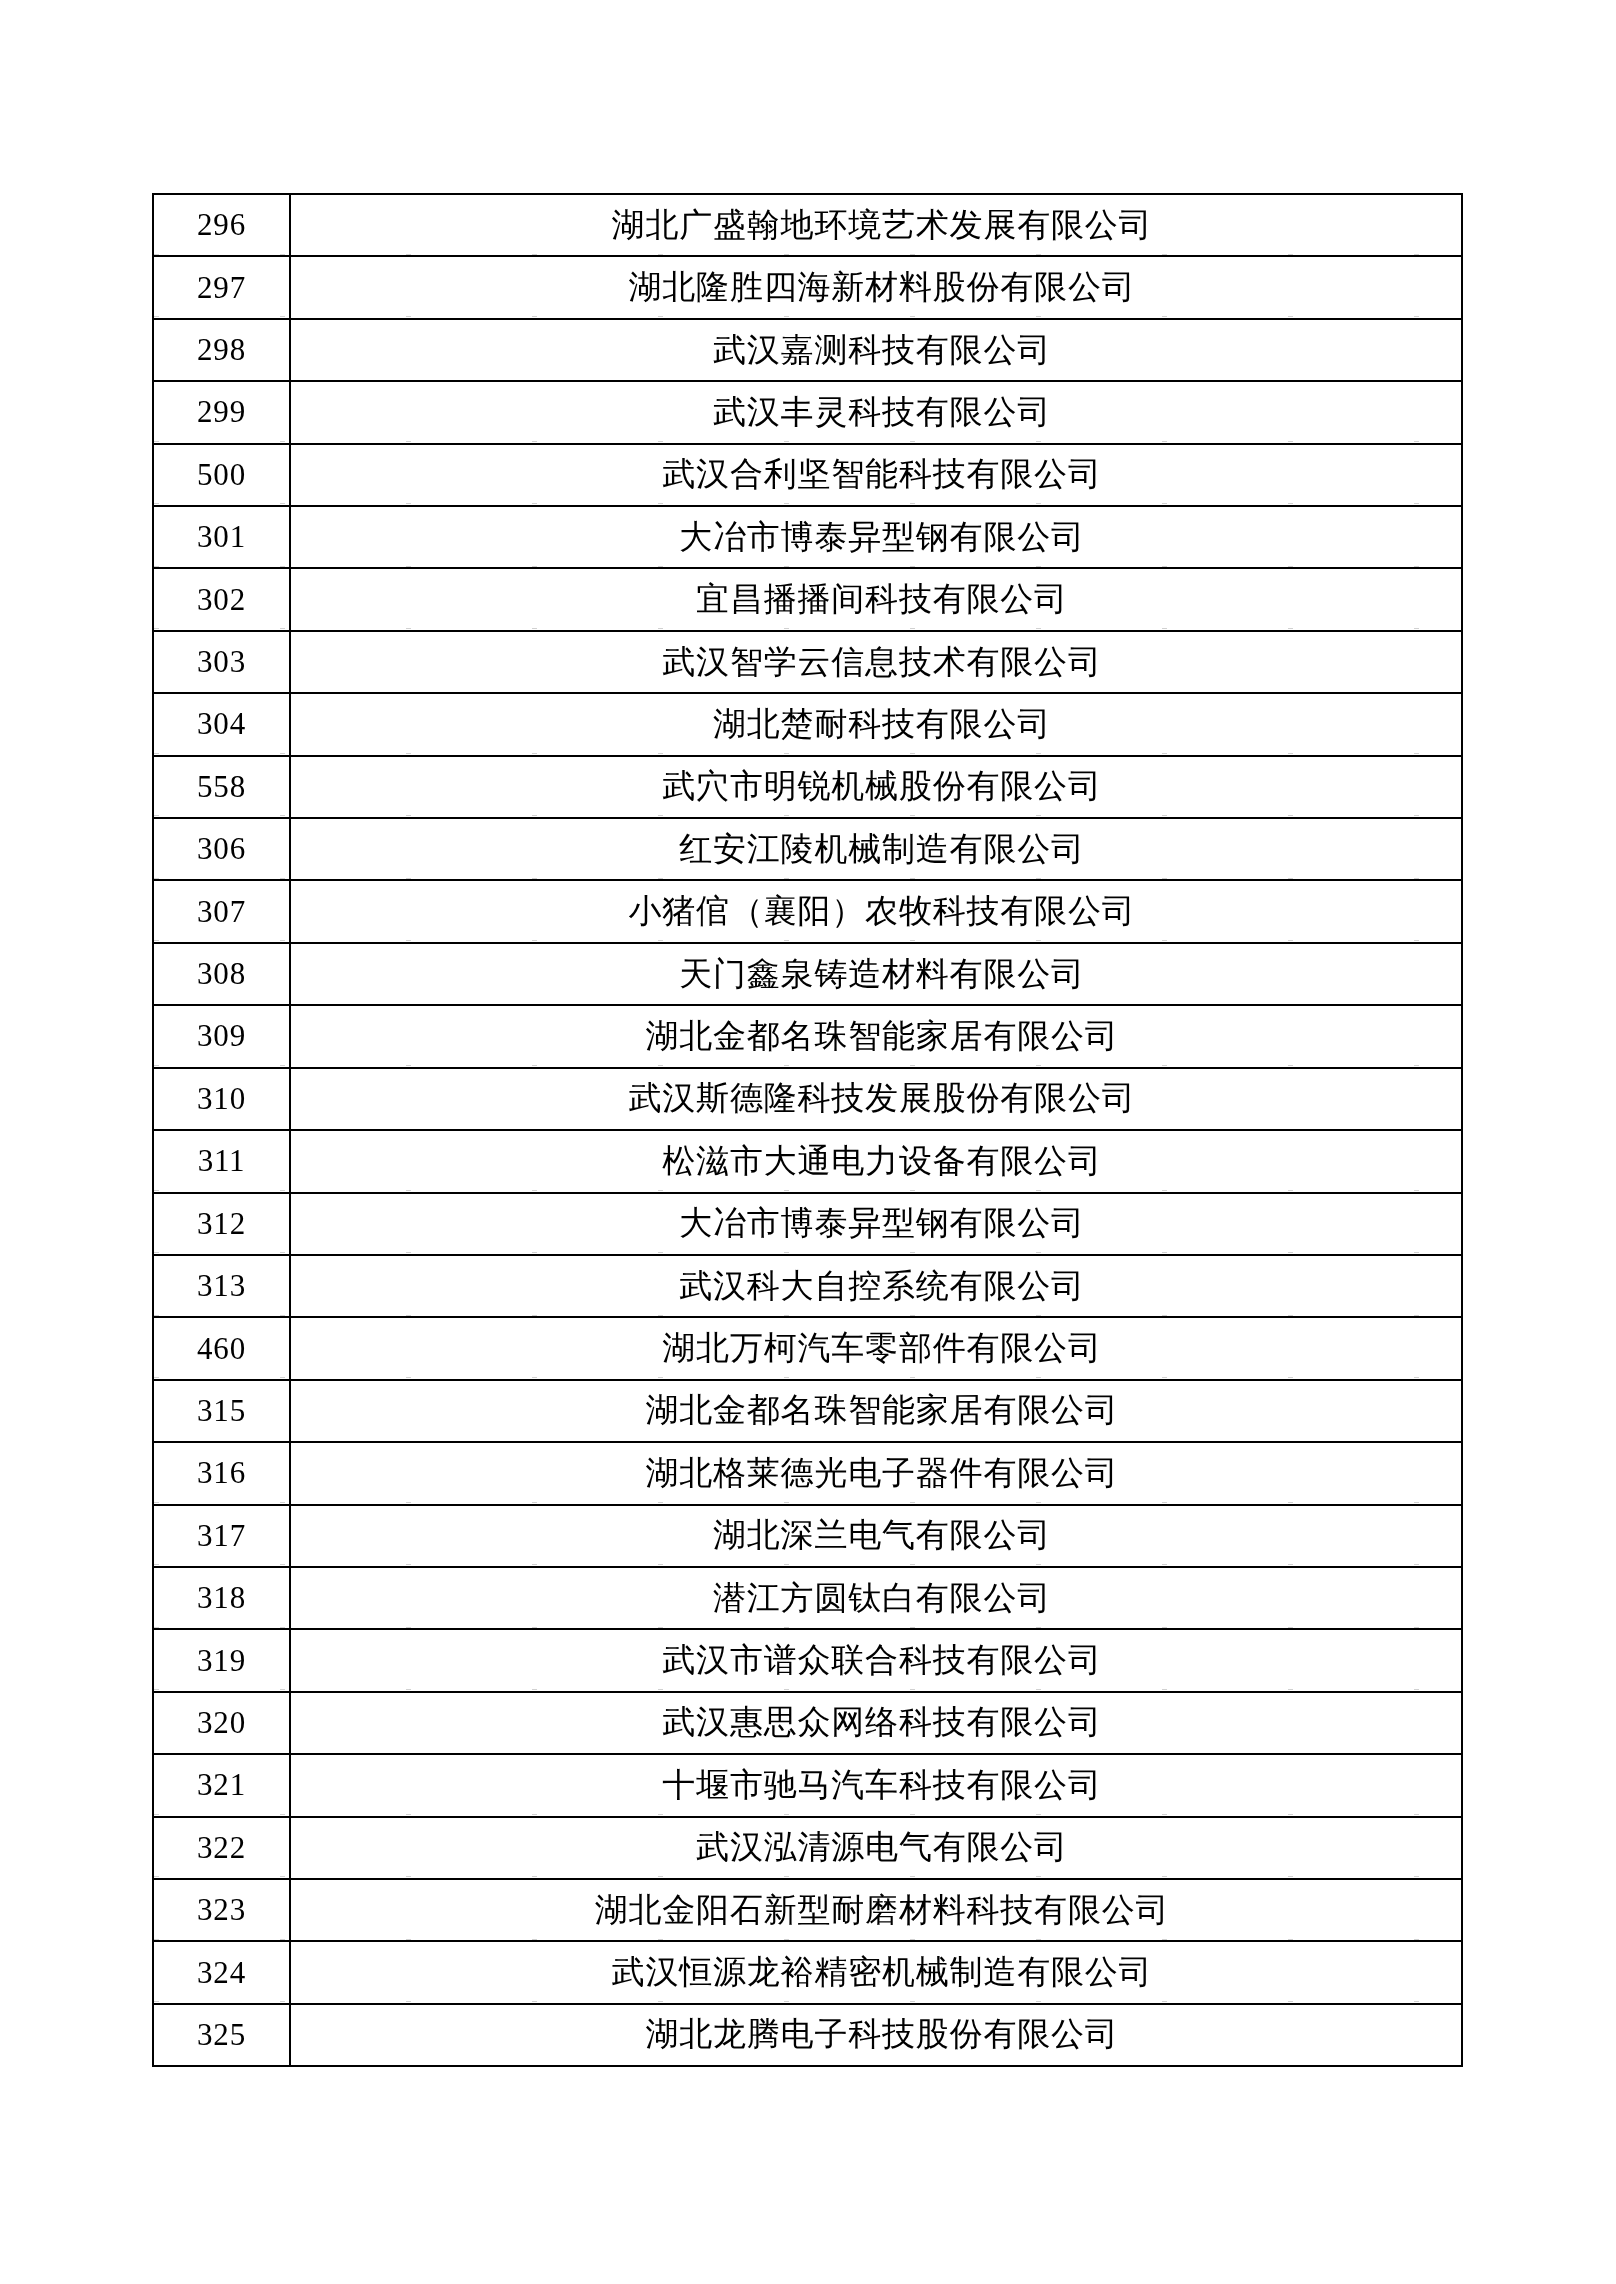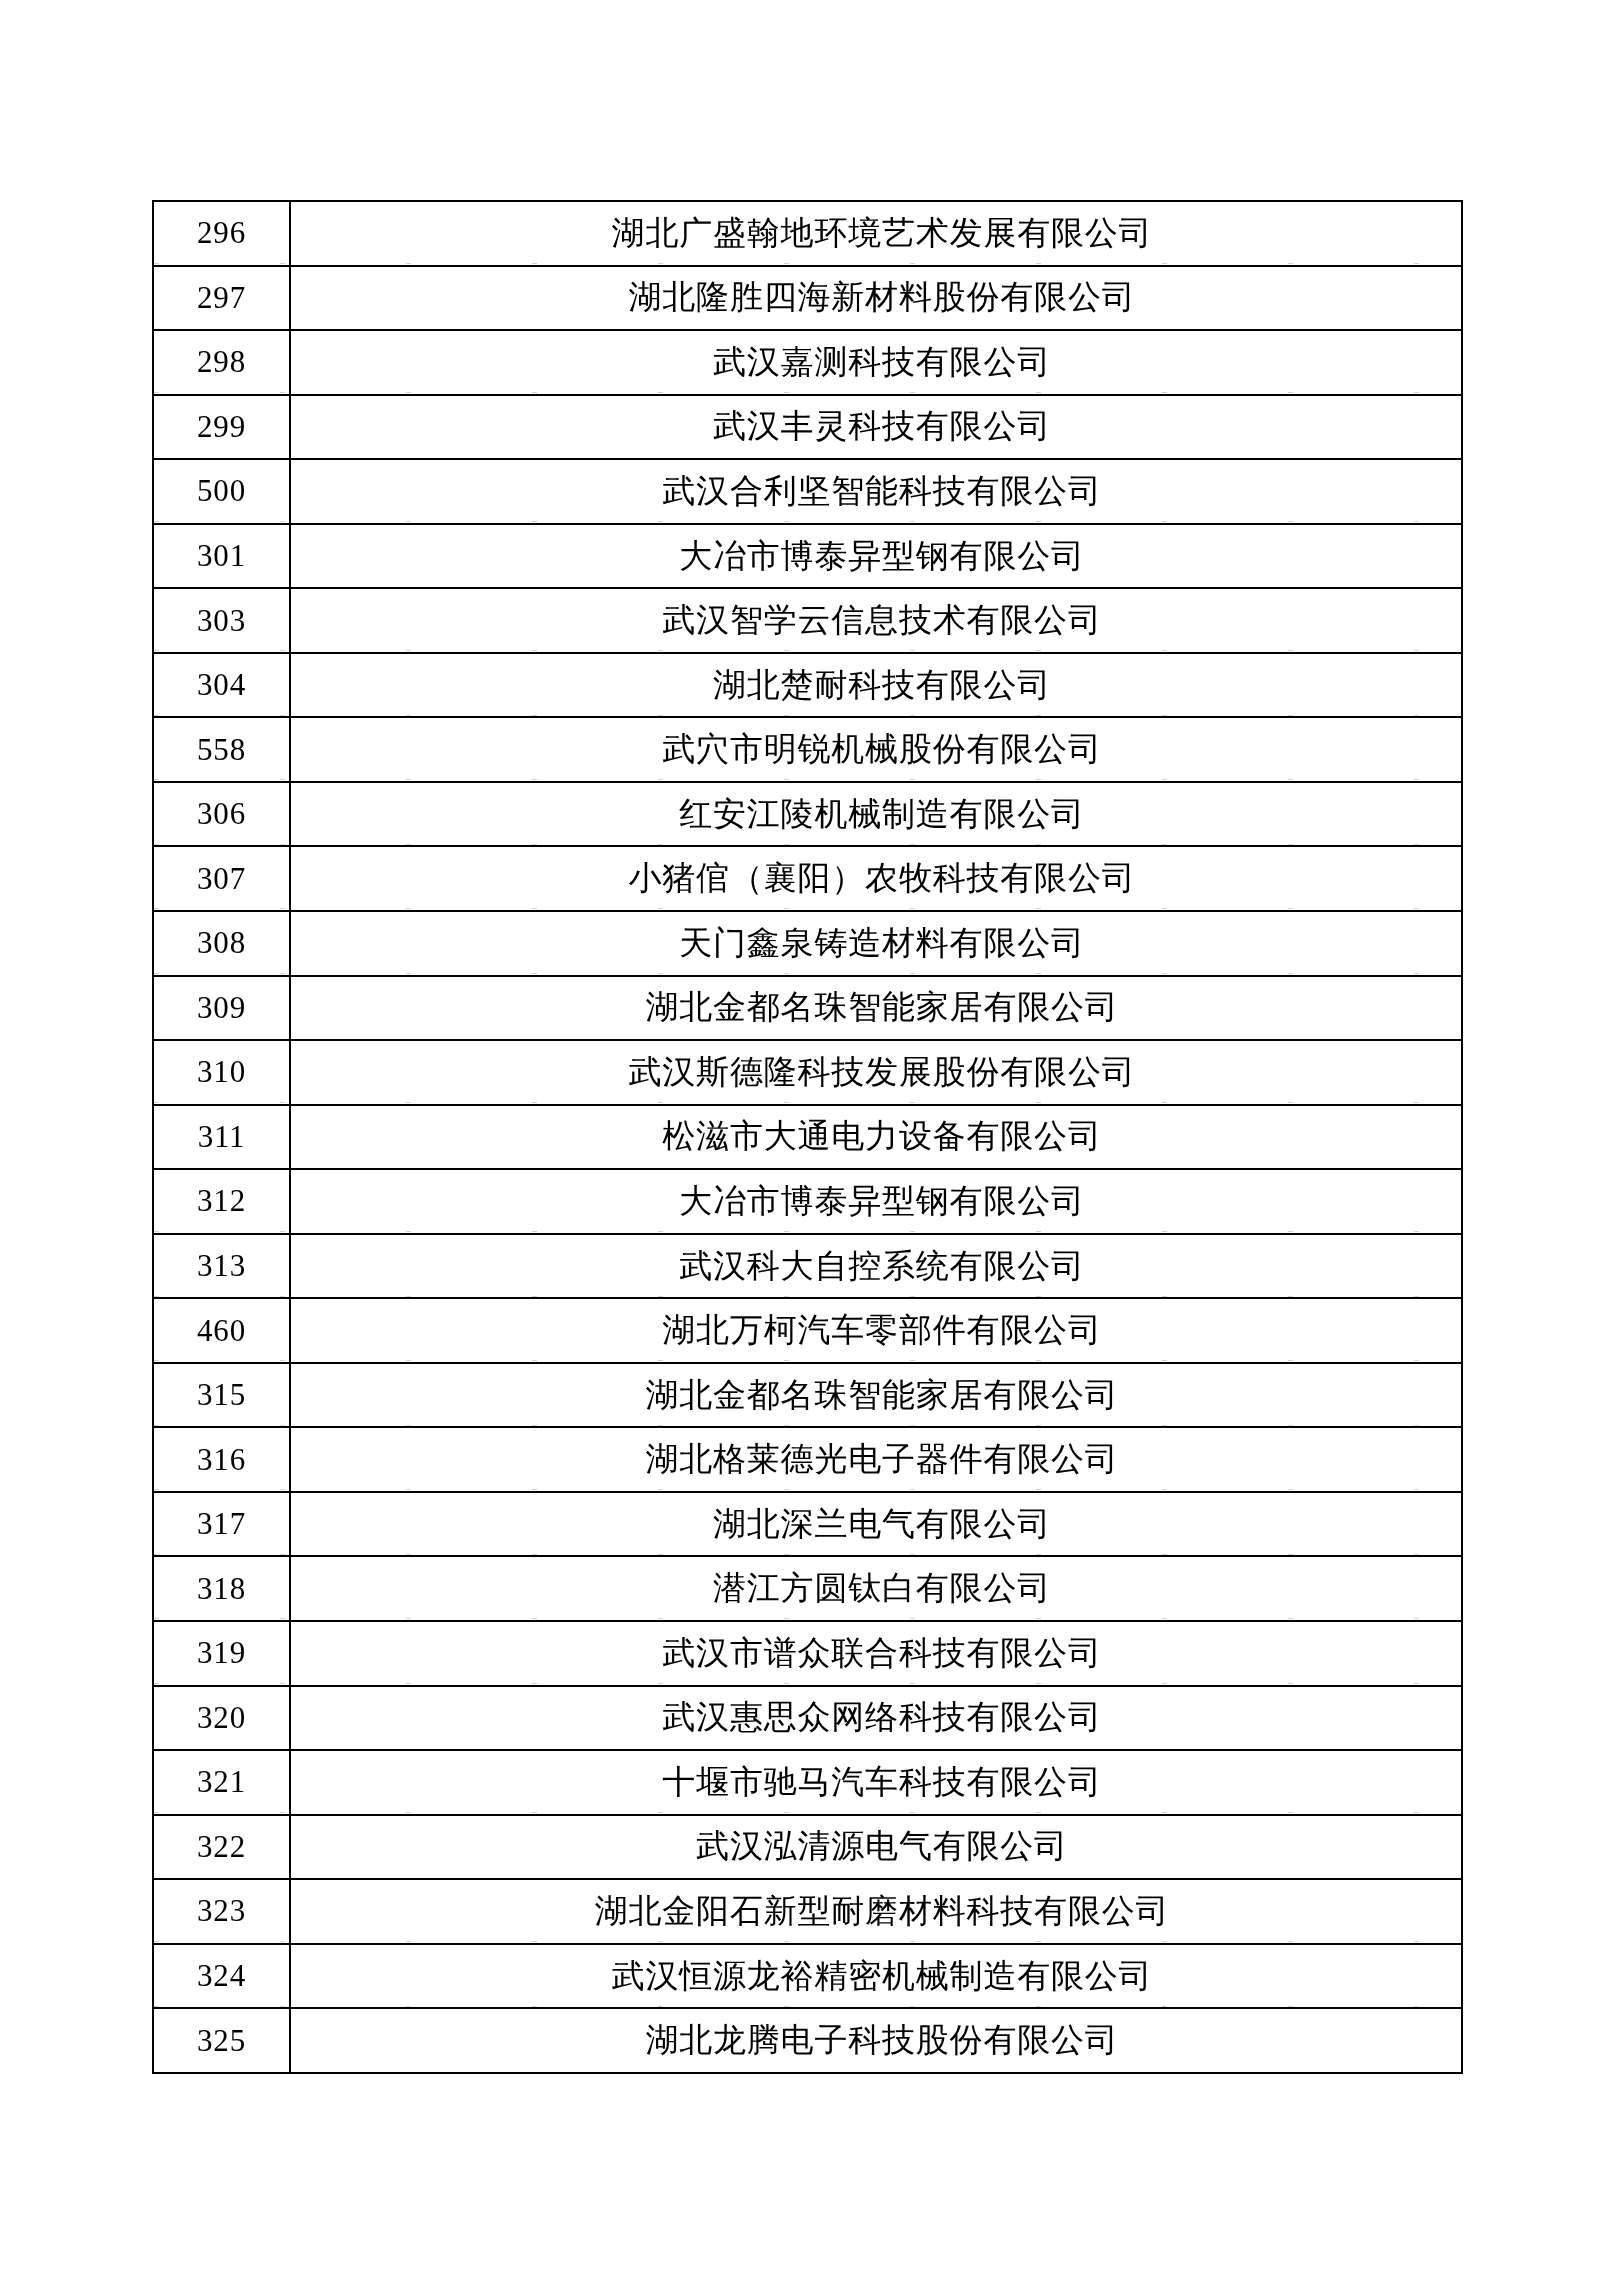--- a/index.html
+++ b/index.html
@@ -17,21 +17,21 @@
   .page {
     position: absolute;
     left: 0; top: 0;
     width: 1616px;
     height: 2284px;
     background: #ffffff;
   }
   .company-table {
     position: absolute;
     left: 152px;
-    top: 200px;
+    top: 193px;
     width: 1311px;
     height: 1874px;
     border: 2.5px solid #000000;
     box-sizing: border-box;
     display: flex;
     flex-direction: column;
     background: #ffffff;
   }
   .trow {
     flex: 1 1 0;
@@ -137,20 +137,28 @@
 
   <div class="trow">
     <div class="cell-num">
       <span>301</span>
     </div>
     <div class="cell-name">
       <span>大冶市博泰异型钢有限公司</span>
     </div>
   </div>
 
+  <div class="trow">
+    <div class="cell-num">
+      <span>302</span>
+    </div>
+    <div class="cell-name">
+      <span>宜昌播播间科技有限公司</span>
+    </div>
+  </div>
 
   <div class="trow">
     <div class="cell-num">
       <span>303</span>
     </div>
     <div class="cell-name">
       <span>武汉智学云信息技术有限公司</span>
     </div>
   </div>
 

